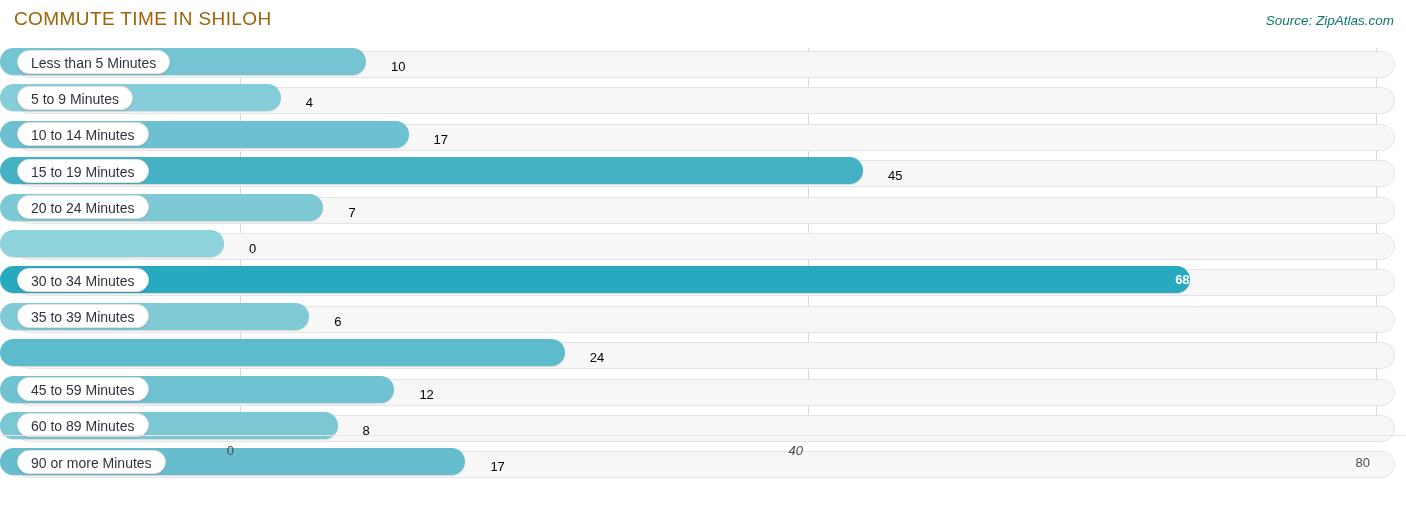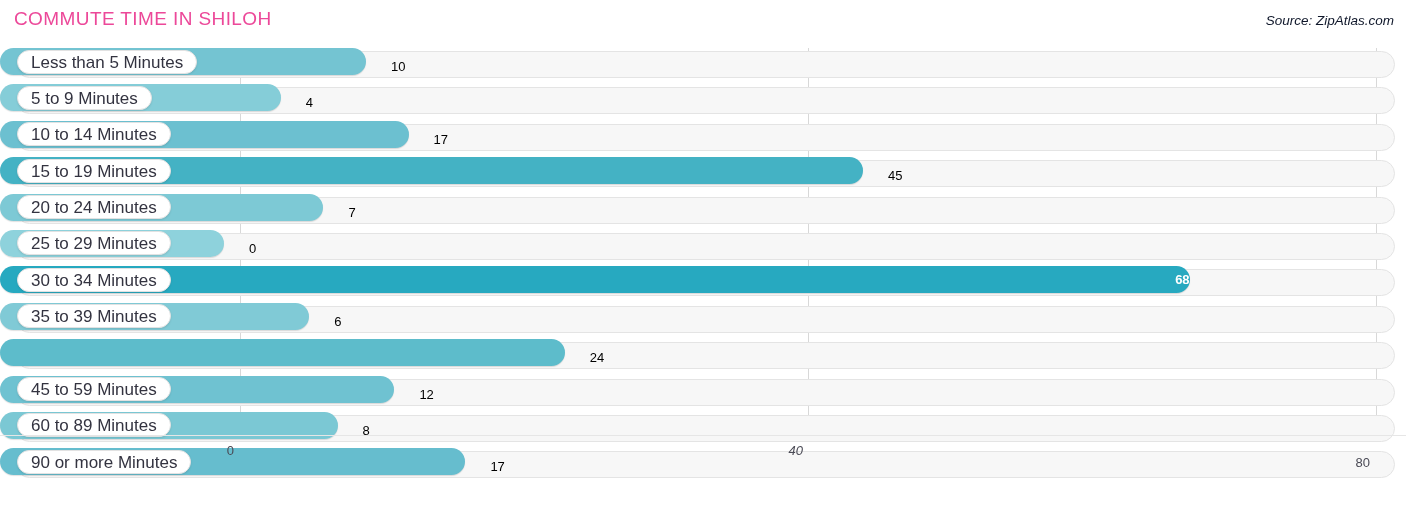--- a/index.html
+++ b/index.html
@@ -8,26 +8,26 @@
     background:#ffffff;
     font-family:"Liberation Sans", sans-serif;
     overflow:hidden;
     position:relative;
   }
   #chart-root{position:absolute;inset:0;}
 
   
   .chart-title{
     position:absolute;left:14px;top:8px;
-    font-size:19px;color:#ec4899;letter-spacing:.4px;
+    font-size:19px;color:#a16207;letter-spacing:.4px;
     font-weight:400;white-space:nowrap;
   }
   .chart-source{
     position:absolute;right:12px;top:13px;
-    font-size:13.5px;color:#0f172a;font-style:italic;
+    font-size:13.5px;color:#0f766e;font-style:italic;
     white-space:nowrap;
   }
 
   
   .plot{position:absolute;left:0;top:48px;width:1406px;height:437px;}
   .gridlines{position:absolute;inset:0;pointer-events:none;}
   .gridline{position:absolute;top:0;bottom:52px;width:1px;background:#d8d8d8;}
 
   .rows{position:absolute;left:0;top:0;right:0;}
   .row{
@@ -52,21 +52,21 @@
   }
   .bar-value-out{
     position:absolute;top:5px;height:27px;line-height:27px;
     font-size:13px;color:#000000;white-space:nowrap;
   }
   .label-pill{
     position:absolute;left:17px;top:1.5px;height:24px;line-height:24px;
     background:#ffffff;border:1px solid #e2e2e2;
     border-radius:13px;
     padding:0 13px;
-    font-size:17px;color:#333340;
+    font-size:14px;color:#333340;
     white-space:nowrap;
     box-shadow:0 1px 2px rgba(0,0,0,.10);
     box-sizing:border-box;
   }
 
   
   .axis{position:absolute;left:0;right:0;bottom:0;height:50px;}
   .axis-sep{position:absolute;left:0;right:0;top:0;height:1px;background:#e6e6e6;}
   .tick-label{
     position:absolute;top:8px;
@@ -118,21 +118,20 @@
         <div class="row">
           <div class="track" style="width: 1379px;"></div>
           <div class="bar" style="width: 323.4px; background: rgb(125, 201, 213);"></div>
           <div class="bar-value-out" style="left: 348.4px;">7</div>
           <div class="label-pill">20 to 24 Minutes</div>
         </div>
         <div class="row">
           <div class="track" style="width: 1379px;"></div>
           <div class="bar" style="width: 224px; background: rgb(142, 210, 220);"></div>
           <div class="bar-value-out" style="left: 249px;">0</div>
-          <div class="label-pill">25 to 29 Minutes</div>
         </div>
         <div class="row">
           <div class="track" style="width: 1379px;"></div>
           <div class="bar" style="width: 1189.6px; background: rgb(39, 169, 192);"></div>
           <div class="bar-value-in" style="left: 0px; width: 1189.6px; text-align: right;">68</div>
           <div class="label-pill">30 to 34 Minutes</div>
         </div>
         <div class="row">
           <div class="track" style="width: 1379px;"></div>
           <div class="bar" style="width: 309.2px; background: rgb(128, 202, 214);"></div>

